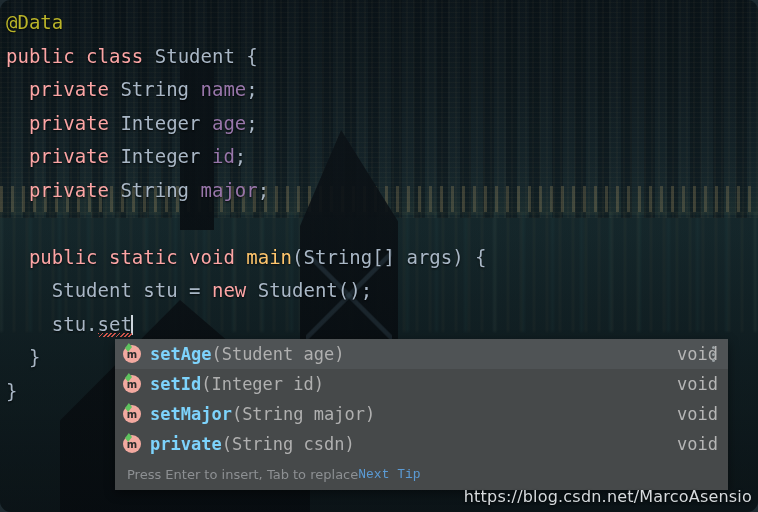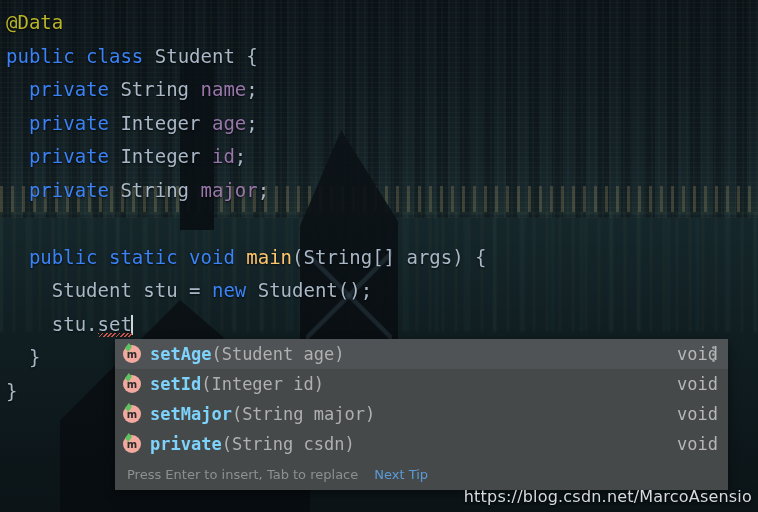--- a/index.html
+++ b/index.html
@@ -9,20 +9,21 @@
     overflow: hidden;
     background: #1e2a30;
     font-family: "DejaVu Sans Mono", monospace;
   }
 
   #app {
     position: relative;
     width: 758px;
     height: 512px;
     overflow: hidden;
+    border-radius: 11px;
   }
 
   
   #bg {
     position: absolute;
     inset: 0;
     background-color: #16242a;
     overflow: hidden;
   }
   #bg .sky {
@@ -103,21 +104,21 @@
     inset: 0;
     font-family: "DejaVu Sans Mono", monospace;
     font-size: 19px;
     line-height: 33.5px;
     letter-spacing: 0px;
     white-space: pre;
     color: #a9b7c6;
     text-shadow: 0 1px 2px rgba(0,0,0,0.75);
   }
   .line { position: absolute; left: 6px; height: 33.5px; }
-  .kw      { color: #3b82f6; margin-top: 8px; }
+  .kw      { color: #fca5a5; margin-top: 8px; }
   .type    { color: #a9b7c6; margin-top: 36px; }
   .field   { color: #9876aa; }
   .method  { color: #ffc66d; }
   .anno    { color: #bbb529; }
   .punct   { color: #a9b7c6; }
   .plain   { color: #a9b7c6; }
   .err {
     position: relative;
   }
   .err::after {
@@ -210,21 +211,22 @@
     display: flex;
     align-items: center;
     padding: 0 10px 0 12px;
     font-family: "DejaVu Sans", sans-serif;
     font-size: 13px;
     color: #8d9093;
     background: #46494a;
   }
   #cmp-hint .tip-link {
     color: #5b9bd5;
-    margin-left: 16px;
+    margin-left: 0;
+    font-family: Liberation Mono, monospace;
   }
   #kebab {
     position: absolute;
     right: 8px;
     top: 5px;
     width: 14px;
     height: 20px;
     display: flex;
     flex-direction: column;
     justify-content: space-between;

